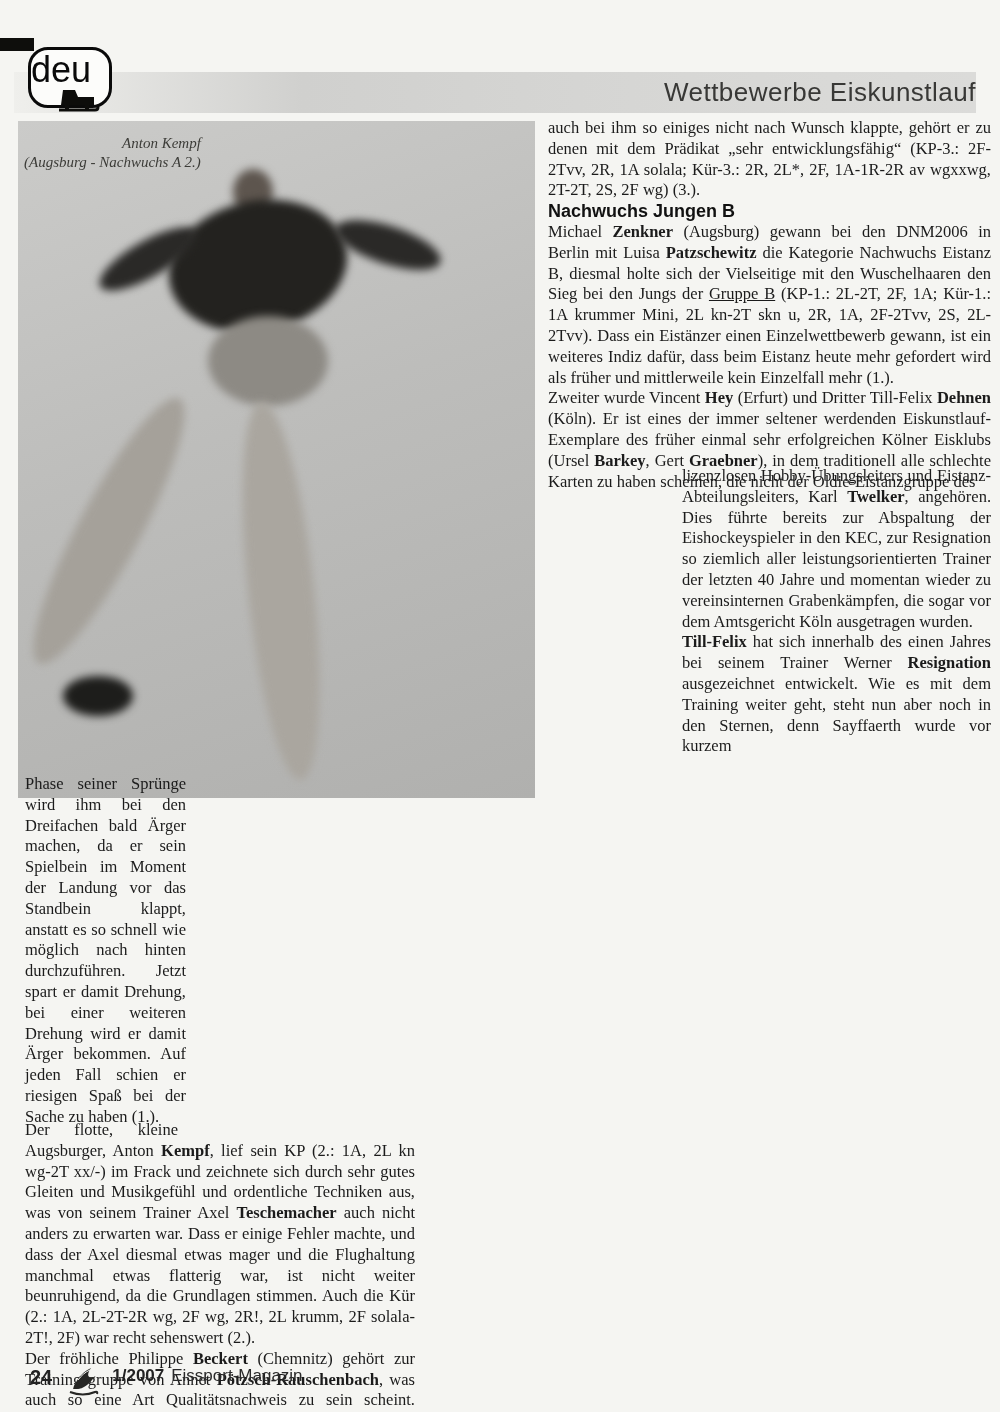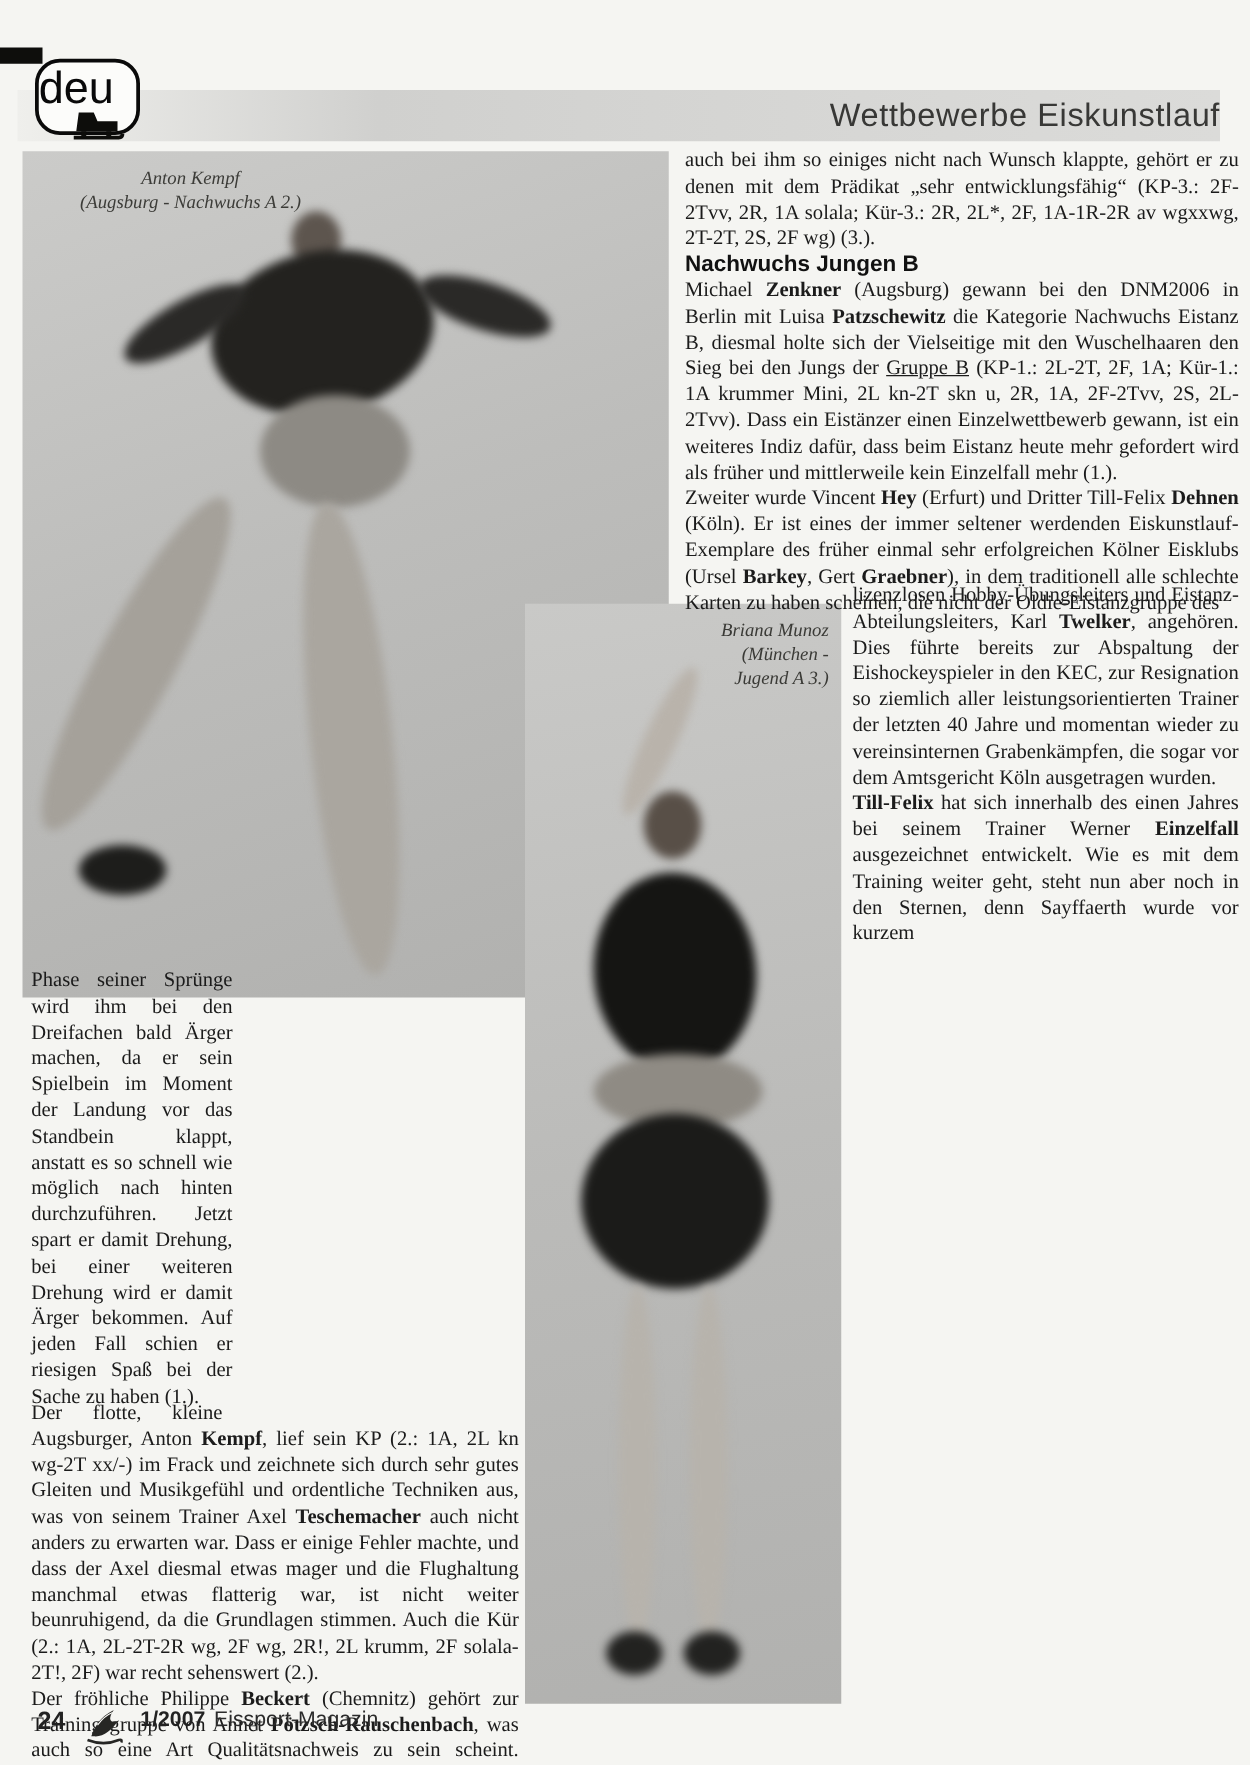--- a/index.html
+++ b/index.html
@@ -24,21 +24,21 @@
     display:flex;align-items:flex-start;justify-content:flex-start;
   }
   .logo-text{font-family:"Liberation Sans",sans-serif;font-size:36px;font-weight:400;color:#0a0a0a;line-height:40px;}
   .logo-skate{position:absolute;left:24px;top:38px;width:46px;height:26px;z-index:4;}
   
   .photo{position:absolute;overflow:hidden;}
   .blob{position:absolute;border-radius:50%;filter:blur(4px);}
   .caption{position:absolute;font-style:italic;font-size:15px;line-height:19px;white-space:pre-line;}
   #photo-anton{left:18px;top:121px;width:517px;height:677px;
     background:linear-gradient(160deg,#cbcbc9 0%,#bdbdbb 45%,#b0b0ae 100%);}
-  #photo-anton .caption{left:6px;top:13px;color:#3c3c38;text-align:center;margin-left:40px;}
+  #photo-anton .caption{left:6px;top:13px;color:#3c3c38;text-align:right;}
   #photo-briana{left:420px;top:483px;width:253px;height:880px;
     background:linear-gradient(170deg,#c9c9c7 0%,#bbbbb9 50%,#b1b1af 100%);}
   #photo-briana .caption{right:10px;top:13px;color:#3a3a36;text-align:right;}
   #photo-paul{left:690px;top:745px;width:295px;height:617px;
     background:linear-gradient(165deg,#c3c3c1 0%,#aeaeac 55%,#a3a3a1 100%);}
   #photo-paul .caption{right:10px;top:8px;color:#33332f;text-align:right;}
   #photo-joern{left:178px;top:798px;width:227px;height:329px;
     background:linear-gradient(180deg,#161614 0%,#1c1c1a 45%,#4a4a46 62%,#6f6f6b 100%);}
   #photo-joern .caption{left:16px;bottom:14px;color:#e9e9e5;text-align:left;}
   
@@ -91,47 +91,33 @@
     <div class="blob" style="left:75px;top:120px;width:110px;height:36px;background:#2a2927;transform:rotate(-30deg);"></div>
     <div class="blob" style="left:190px;top:195px;width:120px;height:90px;background:#8d8a84;"></div>
     <div class="blob" style="left:60px;top:260px;width:62px;height:300px;background:#a5a19a;transform:rotate(28deg);"></div>
     <div class="blob" style="left:230px;top:280px;width:66px;height:380px;background:#aaa69f;transform:rotate(-6deg);"></div>
     <div class="blob" style="left:45px;top:555px;width:70px;height:40px;background:#1d1d1b;"></div>
 
     <div class="caption">Anton Kempf
 (Augsburg - Nachwuchs A 2.)</div>
   </div>
 
-  <div class="photo" id="photo-briana">
-    <div class="blob" style="left:95px;top:45px;width:26px;height:130px;background:#b9b3ab;transform:rotate(25deg);"></div>
-    <div class="blob" style="left:95px;top:150px;width:46px;height:54px;background:#584f47;"></div>
-    <div class="blob" style="left:55px;top:215px;width:130px;height:160px;background:#151513;transform:rotate(-5deg);"></div>
-    <div class="blob" style="left:55px;top:360px;width:135px;height:60px;background:#8f8b84;"></div>
-    <div class="blob" style="left:45px;top:408px;width:150px;height:140px;background:#1b1b19;"></div>
-    <div class="blob" style="left:75px;top:545px;width:30px;height:290px;background:#b7b3ac;"></div>
-    <div class="blob" style="left:132px;top:545px;width:30px;height:290px;background:#b7b3ac;"></div>
-    <div class="blob" style="left:65px;top:822px;width:45px;height:35px;background:#222220;"></div>
-    <div class="blob" style="left:127px;top:822px;width:45px;height:35px;background:#222220;"></div>
-    <div class="caption">Briana Munoz
-(München -
-Jugend A 3.)</div>
-  </div>
 
 
 
   <div class="textcol" id="col-right-top">
     <p><span>auch bei ihm so einiges nicht nach Wunsch klappte, gehört er zu denen mit dem Prädikat „sehr entwicklungsfähig“ (KP-3.: 2F-2Tvv, 2R, 1A solala; Kür-3.: 2R, 2L*, 2F, 1A-1R-2R av wgxxwg, 2T-2T, 2S, 2F wg) (3.).</span></p>
     <p class="section-heading">Nachwuchs Jungen B</p>
     <p><span>Michael </span><b>Zenkner</b><span> (Augsburg) gewann bei den DNM2006 in Berlin mit Luisa </span><b>Patzschewitz</b><span> die Kategorie Nachwuchs Eistanz B, diesmal holte sich der Vielseitige mit den Wuschelhaaren den Sieg bei den Jungs der </span><span style="text-decoration: underline;">Gruppe B</span><span> (KP-1.: 2L-2T, 2F, 1A; Kür-1.: 1A krummer Mini, 2L kn-2T skn u, 2R, 1A, 2F-2Tvv, 2S, 2L-2Tvv). Dass ein Eistänzer einen Einzelwettbewerb gewann, ist ein weiteres Indiz dafür, dass beim Eistanz heute mehr gefordert wird als früher und mittlerweile kein Einzelfall mehr (1.).</span></p>
     <p><span>Zweiter wurde Vincent </span><b>Hey</b><span> (Erfurt) und Dritter Till-Felix </span><b>Dehnen</b><span> (Köln). Er ist eines der immer seltener werdenden Eiskunstlauf-Exemplare des früher einmal sehr erfolgreichen Kölner Eisklubs (Ursel </span><b>Barkey</b><span>, Gert </span><b>Graebner</b><span>), in dem traditionell alle schlechte Karten zu haben scheinen, die nicht der Oldie-Eistanzgruppe des</span></p>
   </div>
 
   <div class="textcol" id="col-right-narrow">
     <p><span>lizenzlosen Hobby-Übungsleiters und Eistanz-Abteilungsleiters, Karl </span><b>Twelker</b><span>, angehören. Dies führte bereits zur Abspaltung der Eishockeyspieler in den KEC, zur Resignation so ziemlich aller leistungsorientierten Trainer der letzten 40 Jahre und momentan wieder zu vereinsinternen Grabenkämpfen, die sogar vor dem Amtsgericht Köln ausgetragen wurden.</span></p>
-    <p><b>Till-Felix</b><span> hat sich innerhalb des einen Jahres bei seinem Trainer Werner </span><b>Einzelfall</b><span> ausgezeichnet entwickelt. Wie es mit dem Training weiter geht, steht nun aber noch in den Sternen, denn Sayffaerth wurde vor kurzem</span></p>
+    <p><b>Till-Felix</b><span> hat sich innerhalb des einen Jahres bei seinem Trainer Werner </span><b>Resignation</b><span> ausgezeichnet entwickelt. Wie es mit dem Training weiter geht, steht nun aber noch in den Sternen, denn Sayffaerth wurde vor kurzem</span></p>
   </div>
 
   <div class="textcol" id="col-left-narrow">
     <p><span>Phase seiner Sprünge wird ihm bei den Dreifachen bald Ärger machen, da er sein Spielbein im Moment der Landung vor das Standbein klappt, anstatt es so schnell wie möglich nach hinten durchzuführen. Jetzt spart er damit Drehung, bei einer weiteren Drehung wird er damit Ärger bekommen. Auf jeden Fall schien er riesigen Spaß bei der Sache zu haben (1.).</span></p>
   </div>
 
   <div class="textcol" id="col-bottom">
     <div class="wrap-spacer"></div>
     <p><span>Der flotte, kleine Augsburger, Anton </span><b>Kempf</b><span>, lief sein KP (2.: 1A, 2L kn wg-2T xx/-) im Frack und zeichnete sich durch sehr gutes Gleiten und Musikgefühl und ordentliche Techniken aus, was von seinem Trainer Axel </span><b>Teschemacher</b><span> auch nicht anders zu erwarten war. Dass er einige Fehler machte, und dass der Axel diesmal etwas mager und die Flughaltung manchmal etwas flatterig war, ist nicht weiter beunruhigend, da die Grundlagen stimmen. Auch die Kür (2.: 1A, 2L-2T-2R wg, 2F wg, 2R!, 2L krumm, 2F solala-2T!, 2F) war recht sehenswert (2.).</span></p>
     <p><span>Der fröhliche Philippe </span><b>Beckert</b><span> (Chemnitz) gehört zur Trainingsgruppe von Annet </span><b>Pötzsch-Rauschenbach</b><span>, was auch so eine Art Qualitätsnachweis zu sein scheint. Wenngleich</span></p>

